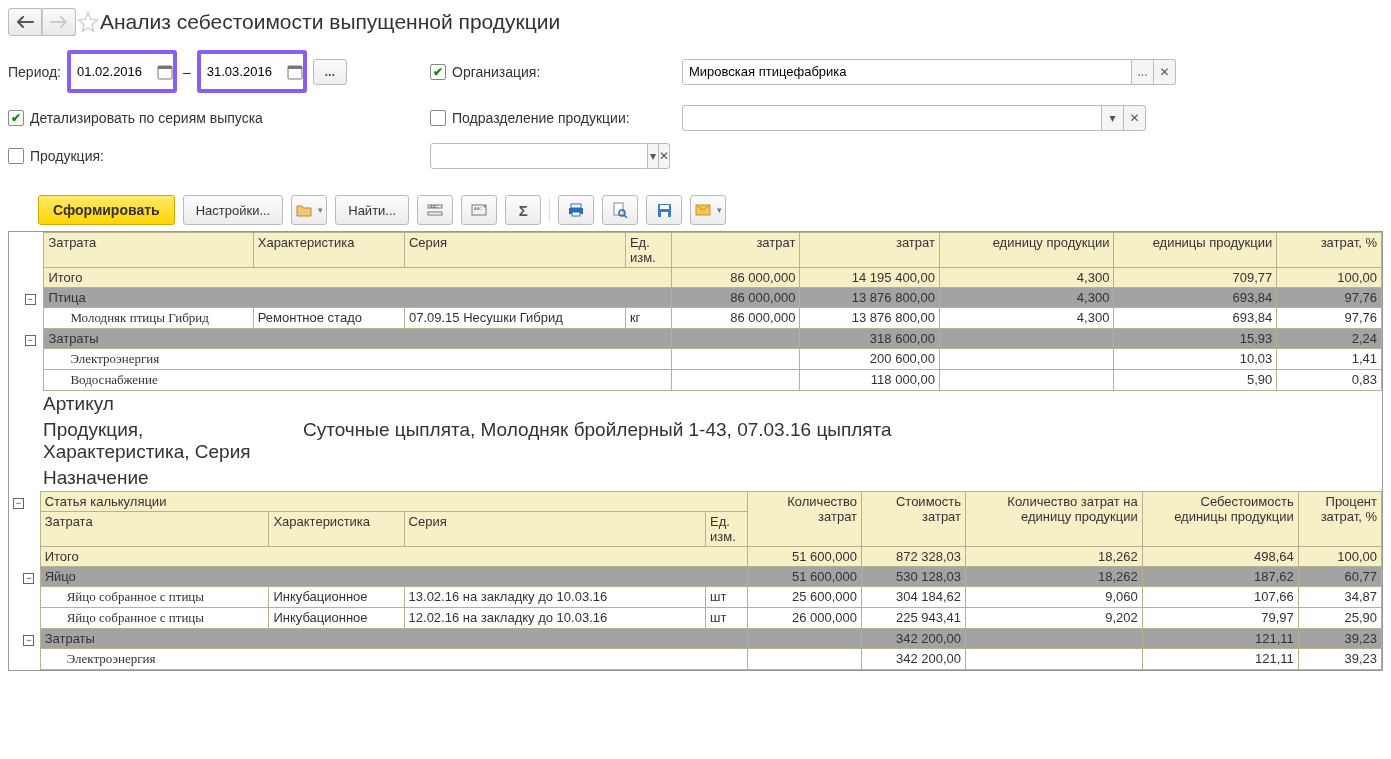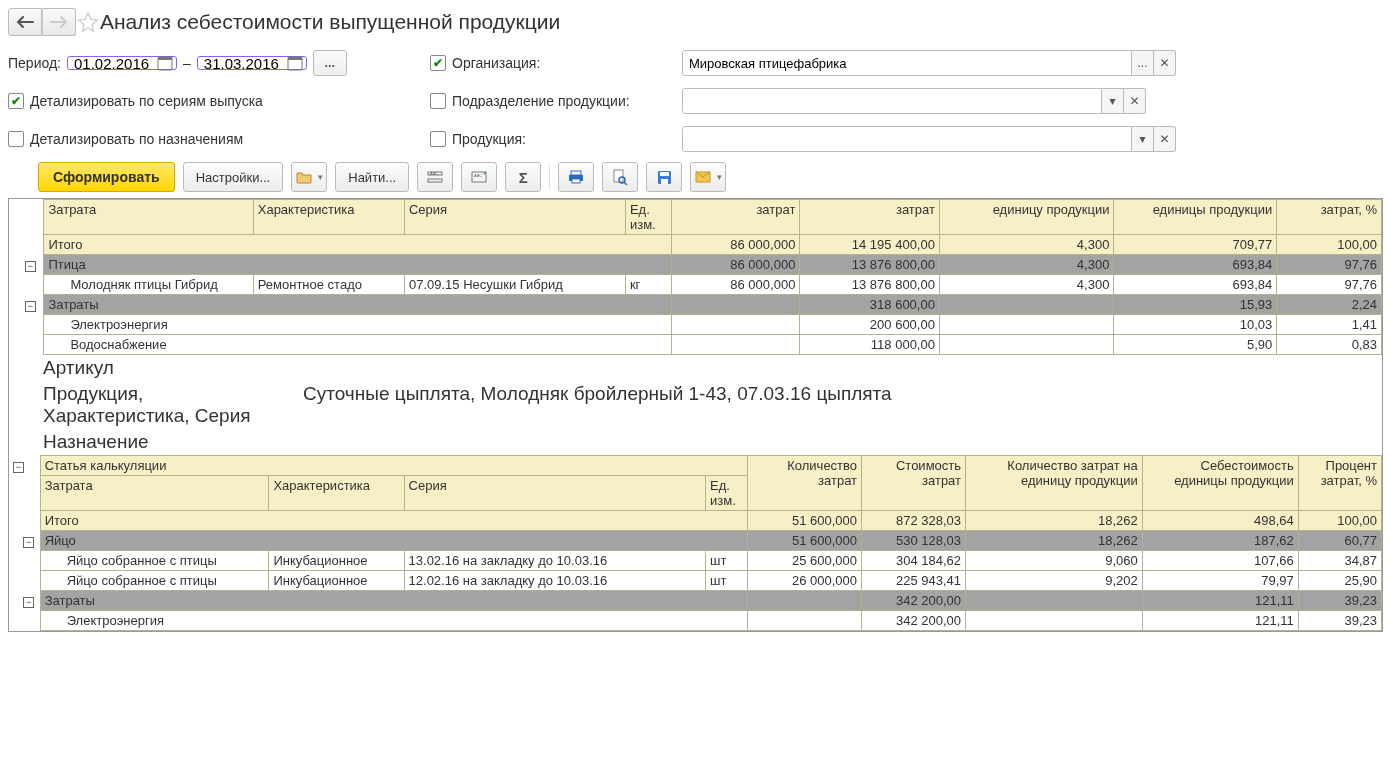--- a/index.html
+++ b/index.html
@@ -9,25 +9,25 @@
   .titlebar { display: flex; align-items: center; gap: 0; margin-bottom: 14px; }
   .nav-btn { width: 34px; height: 28px; border: 1px solid #bbb; background: linear-gradient(#fafafa,#e8e8e8); border-radius: 3px; display: flex; align-items: center; justify-content: center; cursor: pointer; }
   .nav-btn + .nav-btn { border-left: none; }
   .nav-group { display: flex; }
   .nav-group .nav-btn:first-child { border-radius: 3px 0 0 3px; }
   .nav-group .nav-btn:last-child { border-radius: 0 3px 3px 0; border-left: 1px solid #ccc; }
   .star { width: 24px; height: 24px; display:flex; align-items:center; justify-content:center; color:#ccc; cursor:pointer; }
   .title { font-size: 21px; color: #333; }
 
   
-  .filters { display: grid; grid-template-columns: 410px 240px 520px; column-gap: 8px; row-gap: 10px; margin-bottom: 10px; align-items:center;gap:12px;}
+  .filters { display: grid; grid-template-columns: 410px 240px 520px; column-gap: 8px; row-gap: 10px; margin-bottom: 26px; align-items:center;gap:12px;}
   .lbl { font-size: 14px; color: #333; }
   .period-row { display:flex; align-items:center; gap:6px; }
   .date-input { position:relative; display:inline-flex; align-items:center; }
-  .date-input input { width:110px; height:14px; border:1px solid #8b5cf6; border-radius:3px; padding:0 24px 0 6px; font-size:15px; }
+  .date-input input { width:110px; height:43px; border:4px solid #8b5cf6; border-radius:3px; padding:0 24px 0 6px; font-size:13px; }
   .date-input .cal { position:absolute; right:4px; width:16px; height:16px; }
   .ellipsis-btn { width:34px; height:26px; border:1px solid #bbb; border-radius:3px; background:linear-gradient(#fafafa,#eee); cursor:pointer; text-align:center; line-height:24px; font-weight:bold; color:#555;}
   .chk-row { display:flex; align-items:center; gap:6px; }
   .chk { width:16px; height:16px; border:1px solid #888; border-radius:2px; display:flex; align-items:center; justify-content:center; }
   .chk.checked::after { content:'✔'; color:#0a8a0a; font-size:12px; font-weight:bold; }
   .combo { position:relative; display:flex; align-items:center; }
   .combo input { width:450px; height:26px; border:1px solid #bbb; border-radius:3px 0 0 3px; padding:0 6px; font-size:13px; }
   .combo .drop, .combo .sel, .combo .clear { width:22px; height:26px; border:1px solid #bbb; border-left:none; background:#f5f5f5; display:flex; align-items:center; justify-content:center; cursor:pointer; font-size:12px; color:#555; }
   .combo .clear { border-radius:0 3px 3px 0; }
 
@@ -43,21 +43,21 @@
   .report { border:1px solid #999; margin-top:0; }
   .rpt-table { width:100%; border-collapse:collapse; table-layout:fixed; }
   .rpt-table th, .rpt-table td { border:1px solid #b8b18e; padding:2px 4px; font-size:13px; vertical-align:top; }
   .rpt-table th { background:#f7efc6; font-weight:normal; text-align:left; }
   th.num, td.num { text-align:right; }
   tr.total td { background:#f7efc6; font-weight:normal; }
   tr.group td { background:#a3a3a3; }
   tr.detail td { background:#fff; }
   .tree-col { width:20px; border:none !important; background:#fff !important; vertical-align:middle; text-align:center; }
   .tree-box { width:11px; height:11px; border:1px solid #666; display:inline-flex; align-items:center; justify-content:center; font-size:9px; line-height:1; cursor:pointer; background:#fff; color:#333;}
-  .pad2 { padding-left: 26px !important; }
+  .pad2 { padding-left: 26px !important; font-family: Liberation Serif, serif; }
   .kv-row td { border:none; font-size:19px; padding:2px 4px; }
   .kv-label { width:260px; }
 
   .outer-tree { width:10px; }
   col.c-name { width:180px; }
   col.c-char { width:130px; }
   col.c-ser  { width:190px; }
   col.c-unit { width:40px; }
   col.c-qty  { width:110px; }
   col.c-cost { width:120px; }
@@ -133,24 +133,20 @@
     <span class="chk"></span>
     <span class="lbl">Подразделение продукции:</span>
   </div>
 
   <div class="combo">
     <input style="width: 420px;" value="">
     <span class="drop">▾</span>
     <span class="clear">✕</span>
   </div>
 
-  <div class="chk-row">
-    <span class="chk"></span>
-    <span class="lbl">Детализировать по назначениям</span>
-  </div>
 
   <div class="chk-row">
     <span class="chk"></span>
     <span class="lbl">Продукция:</span>
   </div>
 
   <div class="combo">
     <input style="width: 450px;" value="">
     <span class="drop">▾</span>
     <span class="clear">✕</span>

